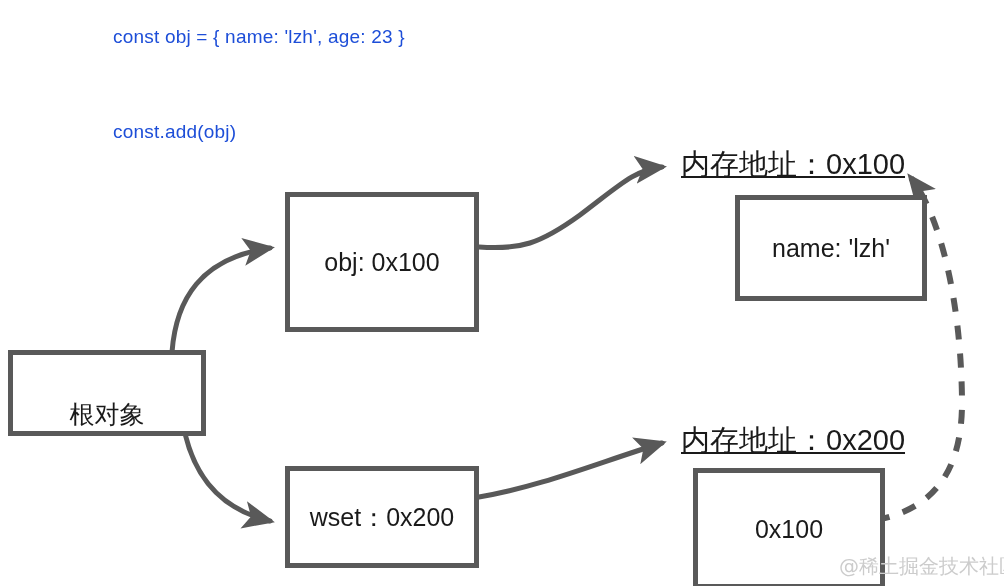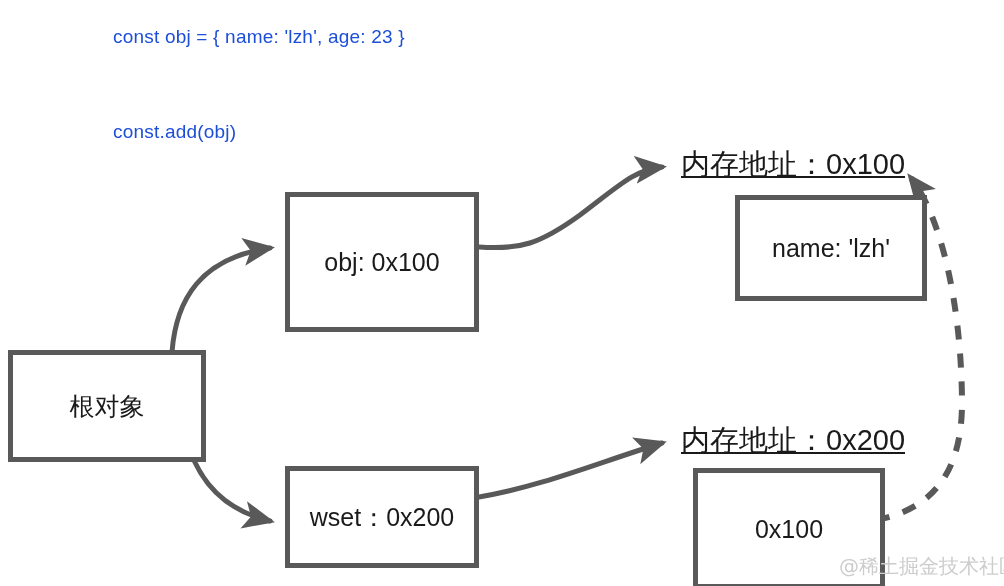--- a/index.html
+++ b/index.html
@@ -36,21 +36,21 @@
     flex-direction:column;
     align-items:center;
     justify-content:center;
   }
   .box .box-text{
     font-size:25px;
     line-height:34px;
     color:#1a1a1a;
     white-space:pre;
   }
-  #box-root{left:8px;top:350px;width:198px;height:112px;}
+  #box-root{left:8px;top:350px;width:198px;height:86px;justify-content:flex-end;}
   #box-obj{left:285px;top:192px;width:194px;height:140px;}
   #box-wset{left:285px;top:466px;width:194px;height:102px;}
   #box-mem1{left:693px;top:195px;width:192px;height:106px;margin-left:42px;}
   #box-mem2{left:693px;top:468px;width:192px;height:121px;}
 
   #box-mem1 .box-text{line-height:44px;}
 
   
   .addr-label{
     position:absolute;

